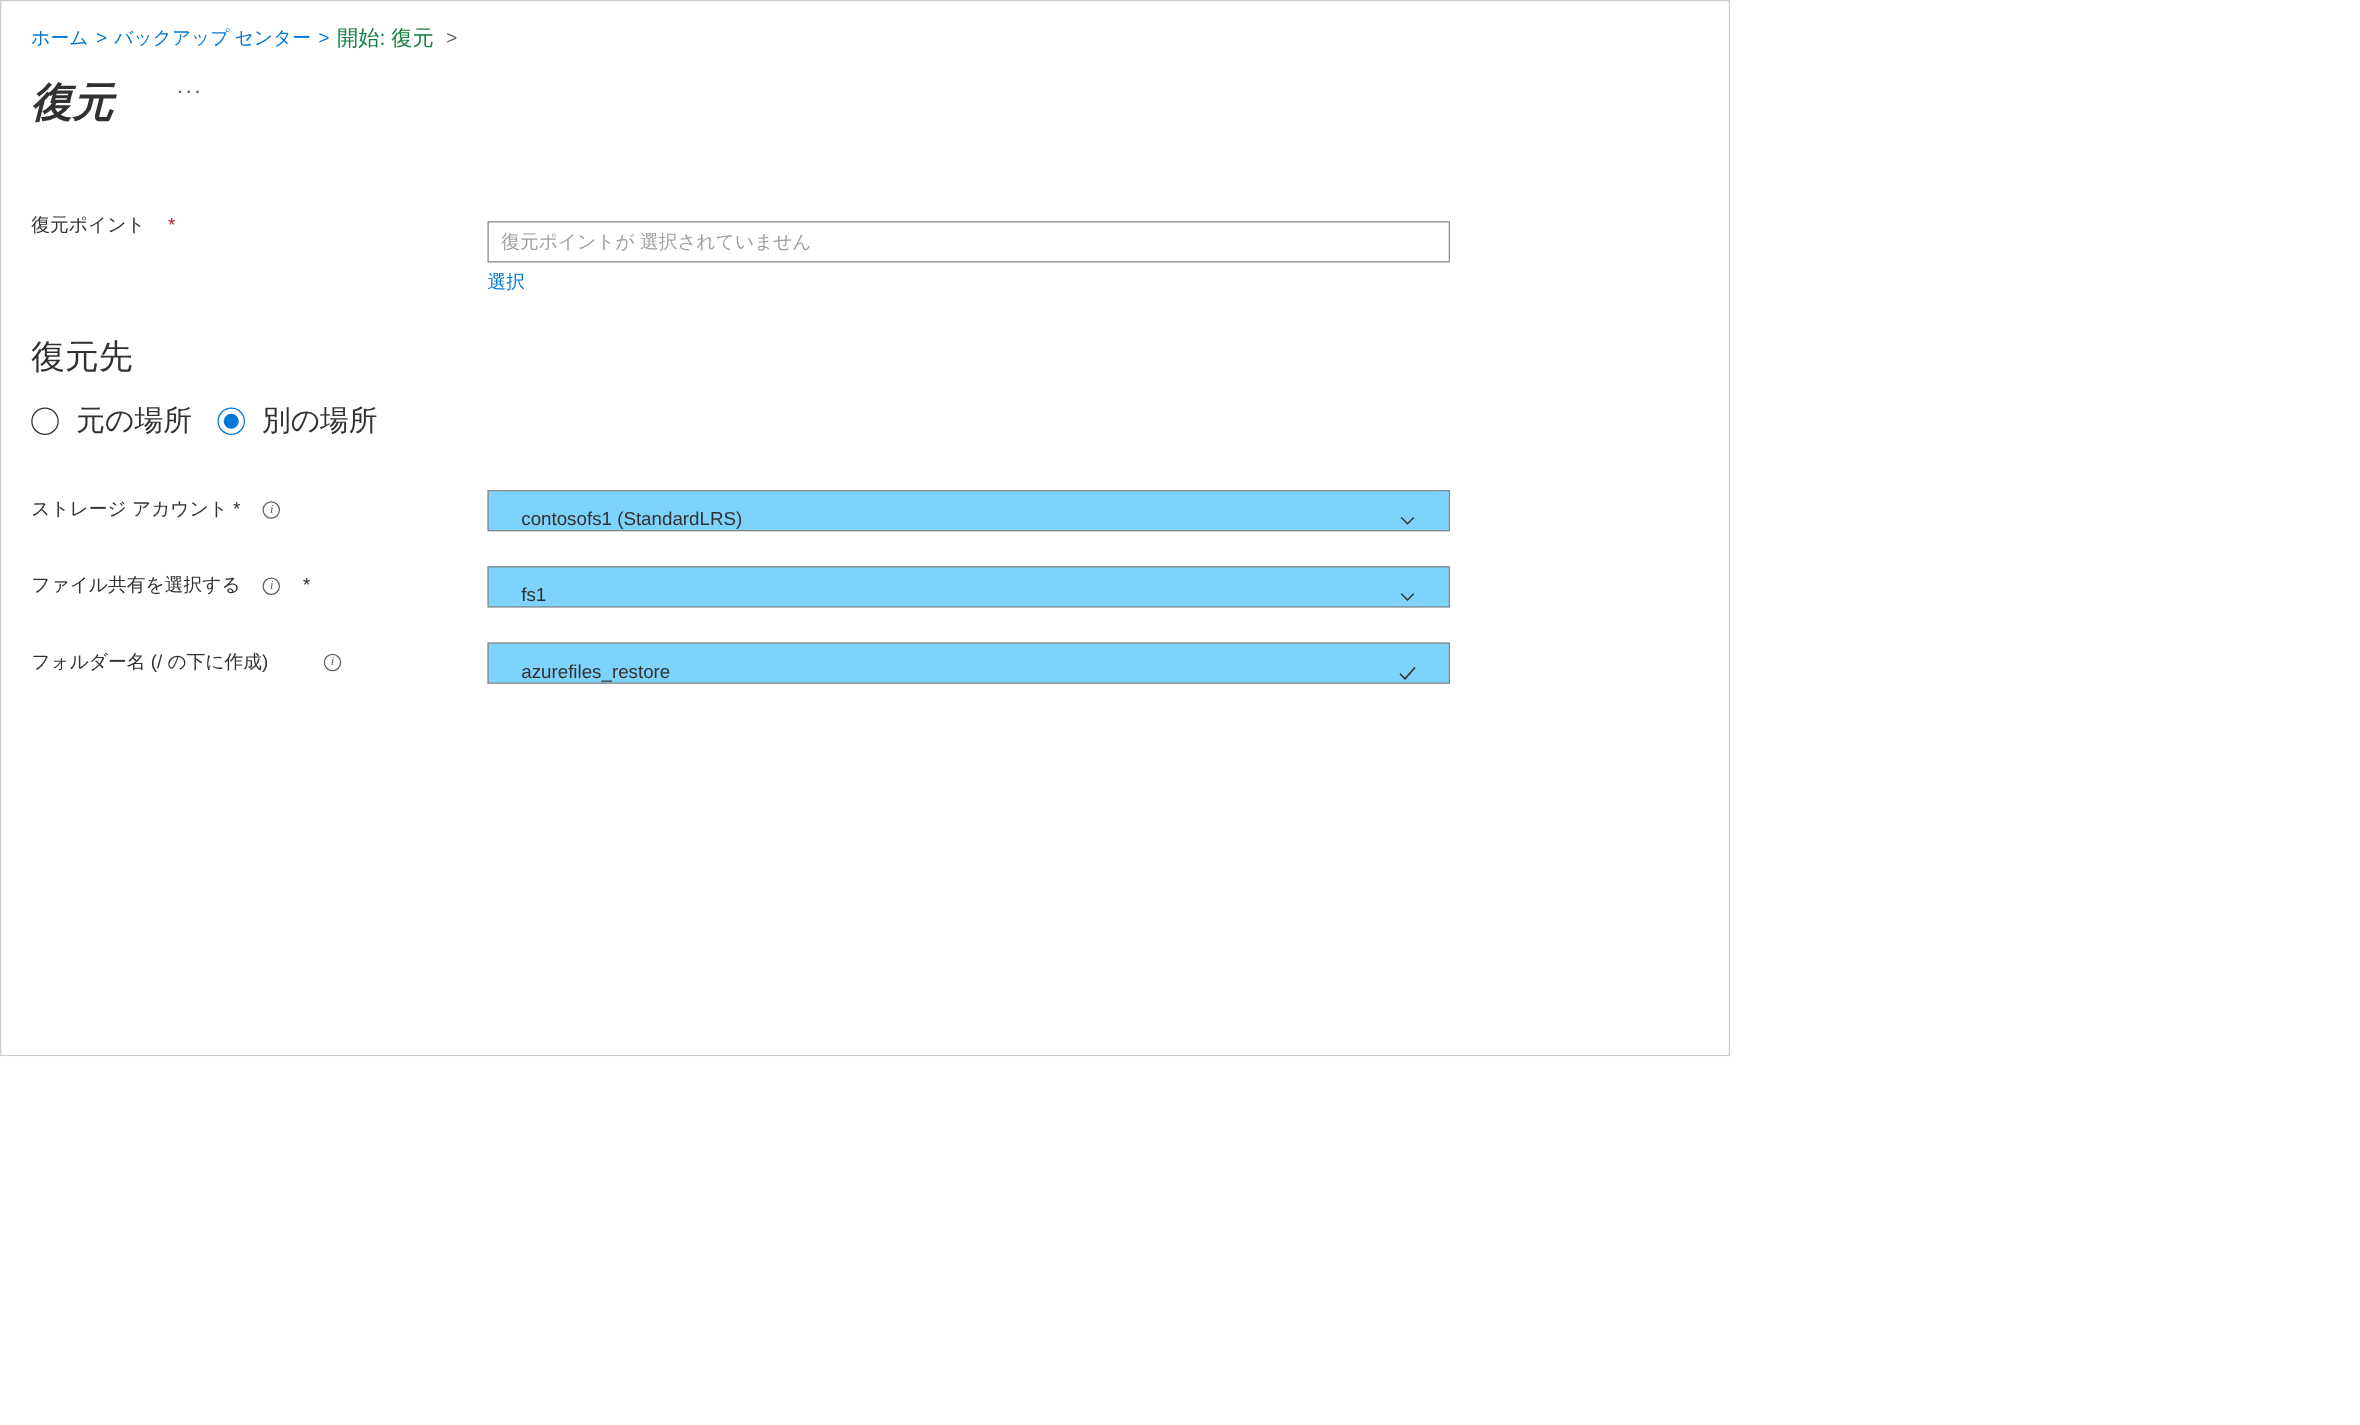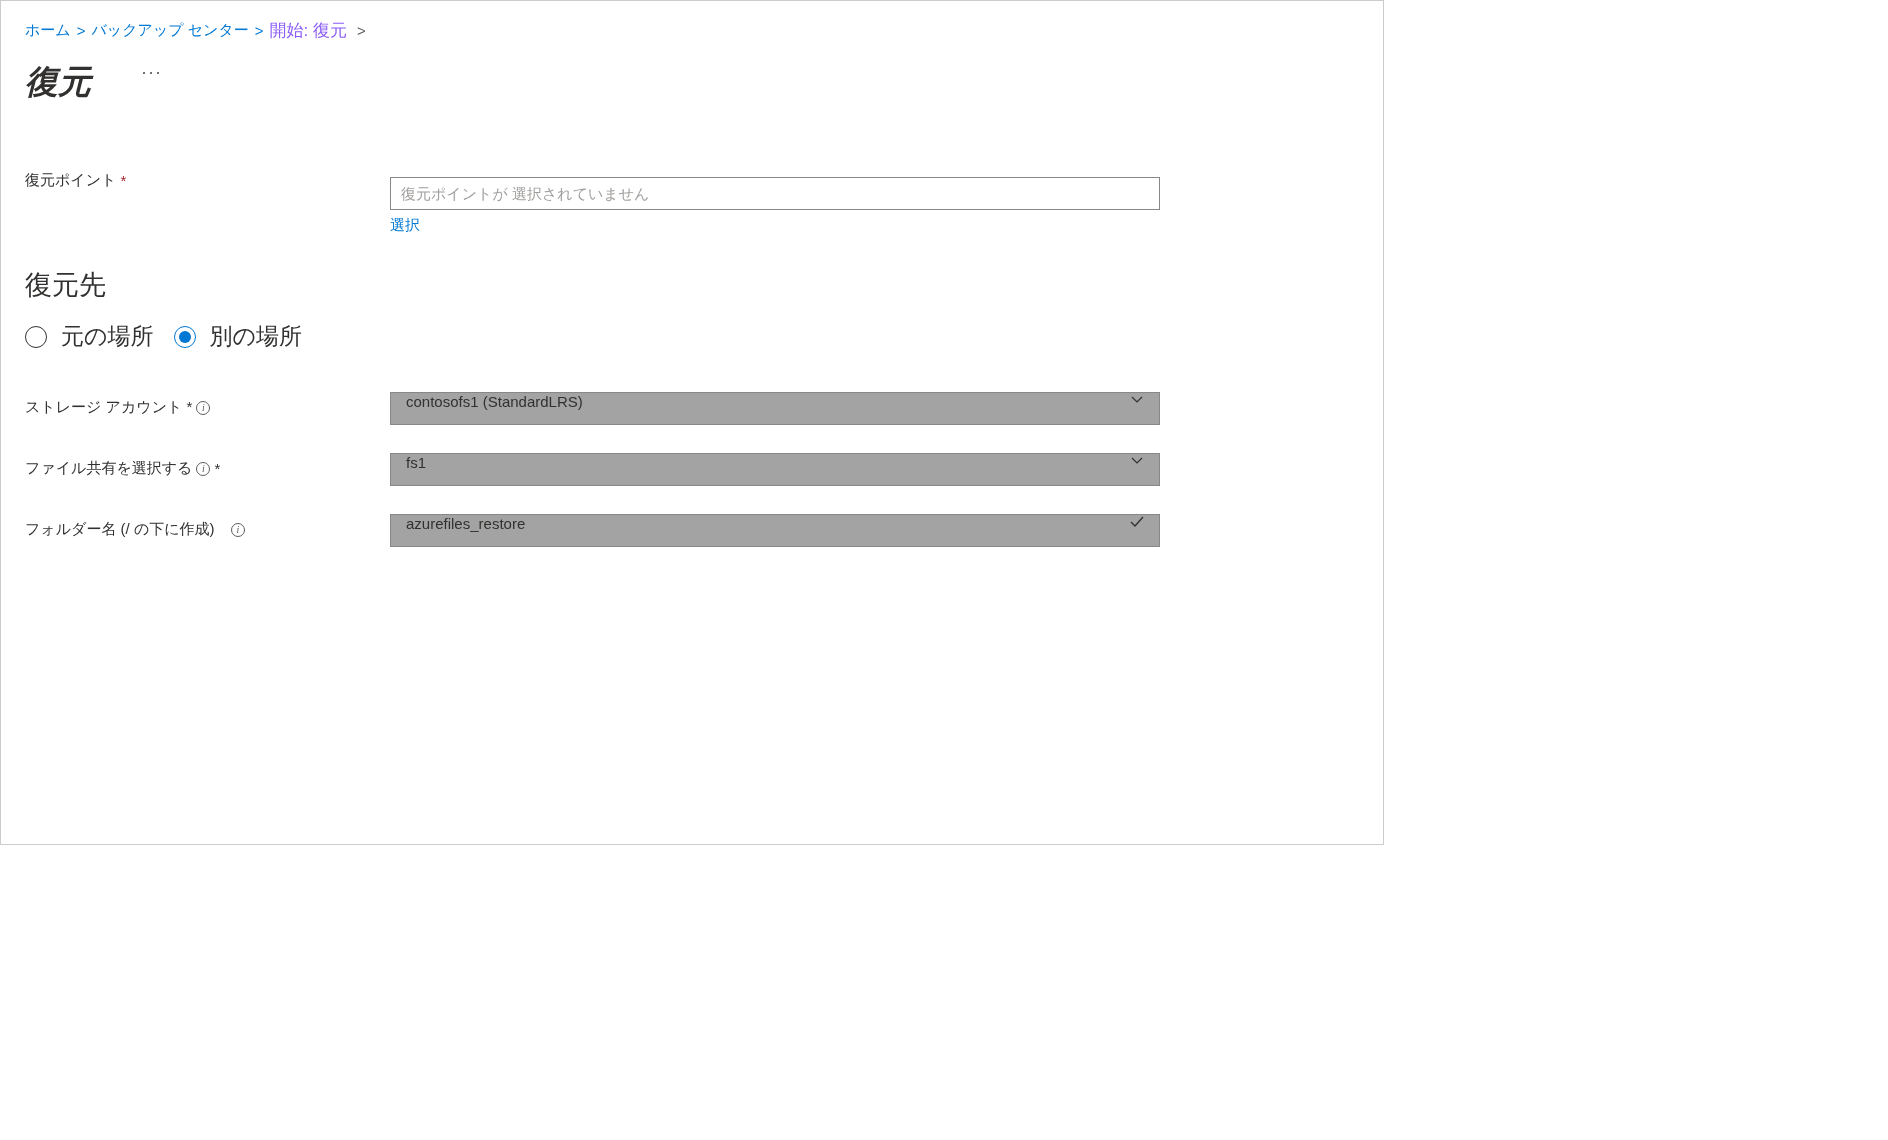--- a/index.html
+++ b/index.html
@@ -29,21 +29,21 @@
     }
     .breadcrumb a {
       color: #0078d4;
       text-decoration: none;
     }
     .breadcrumb .separator {
       color: #0078d4;
       margin: 0 2px;
     }
     .breadcrumb .current {
-      color: #8b5cf6;
+      color: #15803d;
       font-size: 17px;
     }
     .breadcrumb .chevron-right {
       color: #605e5c;
       margin-left: 6px;
     }
     .page-title-row {
       display: flex;
       align-items: center;
       gap: 50px;
@@ -67,21 +67,21 @@
       align-items: flex-start;
       margin-bottom: 10px;
     }
     .form-label {
       width: 365px;
       font-size: 15px;
       color: #323130;
       padding-top: 6px;
       display: flex;
       align-items: center;
-      gap: 4px;
+      gap: 18px;
     }
     .required {
       color: #a4262c;
     }
     .info-icon {
       display: inline-flex;
       align-items: center;
       justify-content: center;
       width: 14px;
       height: 14px;
@@ -155,26 +155,26 @@
       border-radius: 50%;
     }
     .radio-label {
       font-size: 23px;
       color: #323130;
     }
     .dropdown {
       width: 100%;
       height: 33px;
       border: 1px solid #8a8886;
-      padding: 0 15px;
-      font-size: 15px;
-      color: #323130;
-      background: #a3a3a3;
-      display: flex;
-      align-items: flex-start;
+      padding: 0 26px;
+      font-size: 15px;
+      color: #323130;
+      background: #7dd3fc;
+      display: flex;
+      align-items: flex-end;
       justify-content: space-between;
       cursor: pointer;
     }
     .dropdown-value {
       color: #323130;
     }
     .chevron-down {
       width: 14px;
       height: 14px;
       display: flex;

